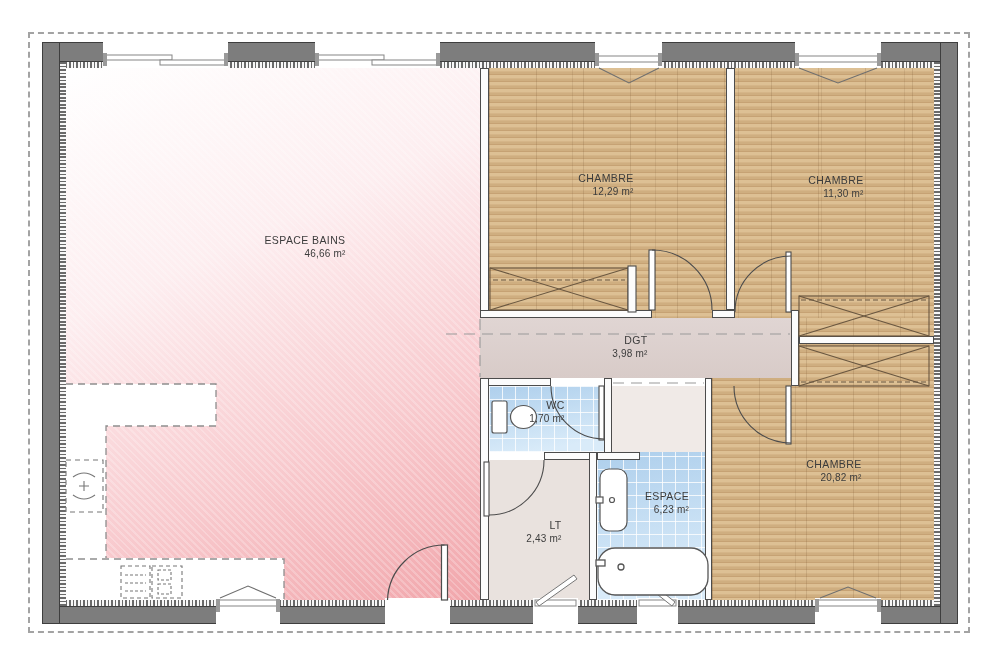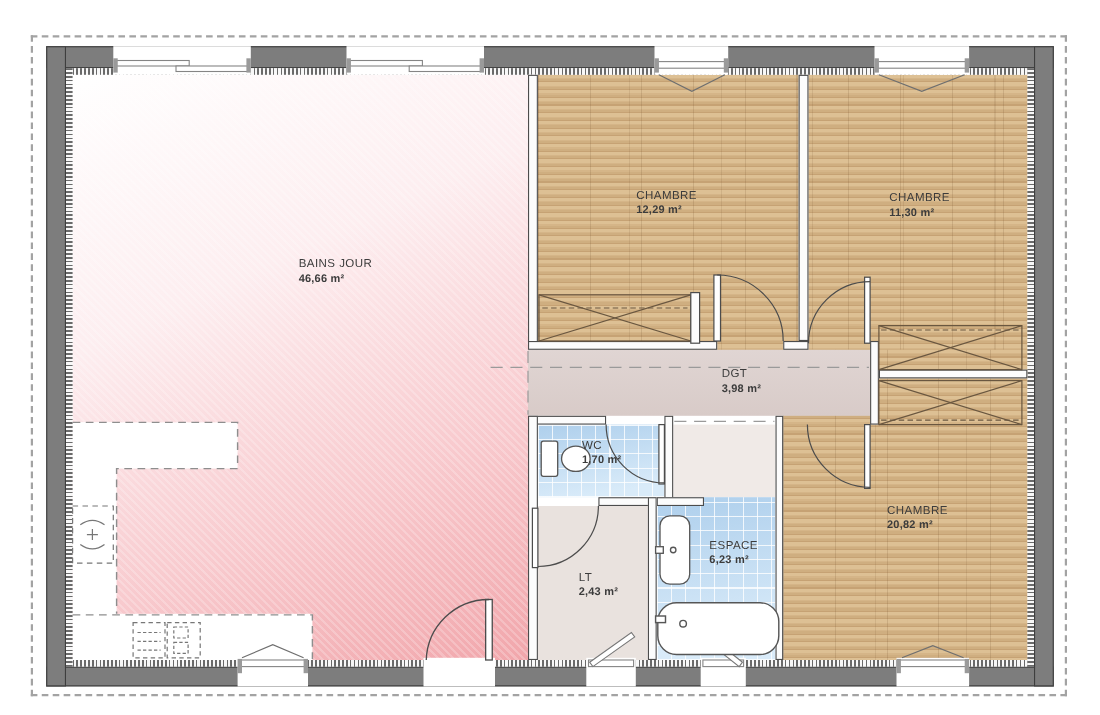--- a/index.html
+++ b/index.html
@@ -24,24 +24,24 @@
     linear-gradient(155deg,#ffffff 0%,#fdeef0 35%,#f8c9cd 70%,#f1a6ab 100%);}
   .tile{background:
     repeating-linear-gradient(90deg,rgba(255,255,255,.8) 0 1px,rgba(0,0,0,0) 1px 13px),
     repeating-linear-gradient(0deg,rgba(255,255,255,.8) 0 1px,rgba(0,0,0,0) 1px 13px),
     linear-gradient(170deg,#aecfec,#d9ebf9 85%);}
   .dgtF{background:linear-gradient(180deg,#e0d5d3,#d8cbc8);}
   .vestF{background:#f0eae7;}
   .ltF{background:#e9e2de;}
   .whiteF{background:#ffffff;z-index:2;}
   
-  .room-label{position:absolute;z-index:5;transform:translate(-50%,-50%);text-align:left;
+  .room-label{position:absolute;z-index:5;transform:translate(-50%,-50%);text-align:right;
     font-size:10.5px;line-height:13px;color:#3c3c3c;letter-spacing:.4px;white-space:nowrap;}
   .room-label .rn{display:block;}
-  .room-label .ra{display:block;font-size:10px;letter-spacing:.2px;font-weight:bold;}
+  .room-label .ra{display:block;font-size:10px;letter-spacing:.2px;}
   svg{position:absolute;left:0;top:0;z-index:4;}
 </style>
 </head>
 <body>
 
 <div id="stage">
 
   <div class="abs dashed-outline" style="left:28px;top:32px;width:942px;height:601px;"></div>
 
   <div class="abs floor pink" style="left:66px;top:68px;width:414px;height:532px;"></div>
@@ -214,36 +214,36 @@
       <circle cx="612" cy="500" r="2.5" fill="none"></circle>
     </g>
     <g stroke="#565656" fill="#fff" stroke-width="1.3">
       <rect x="598" y="548" width="110" height="47" rx="17"></rect>
       <rect x="596" y="560" width="9" height="6"></rect>
       <circle cx="621" cy="567" r="3" fill="none"></circle>
     </g>
   </svg>
 
   <div class="room-label" style="left:305px;top:247px;">
-    <span class="rn">BAINS JOUR</span>
+    <span class="rn">ESPACE BAINS</span>
     <span class="ra">46,66 m²</span>
   </div>
   <div class="room-label" style="left:606px;top:185px;">
     <span class="rn">CHAMBRE</span>
     <span class="ra">12,29 m²</span>
   </div>
   <div class="room-label" style="left:836px;top:187px;">
     <span class="rn">CHAMBRE</span>
     <span class="ra">11,30 m²</span>
   </div>
   <div class="room-label" style="left:834px;top:471px;">
     <span class="rn">CHAMBRE</span>
     <span class="ra">20,82 m²</span>
   </div>
-  <div class="room-label" style="left:630px;top:347px;margin-left:44px;">
+  <div class="room-label" style="left:630px;top:347px;">
     <span class="rn">DGT</span>
     <span class="ra">3,98 m²</span>
   </div>
   <div class="room-label" style="left:547px;top:412px;">
     <span class="rn">WC</span>
     <span class="ra">1,70 m²</span>
   </div>
   <div class="room-label" style="left:667px;top:503px;">
     <span class="rn">ESPACE</span>
     <span class="ra">6,23 m²</span>

